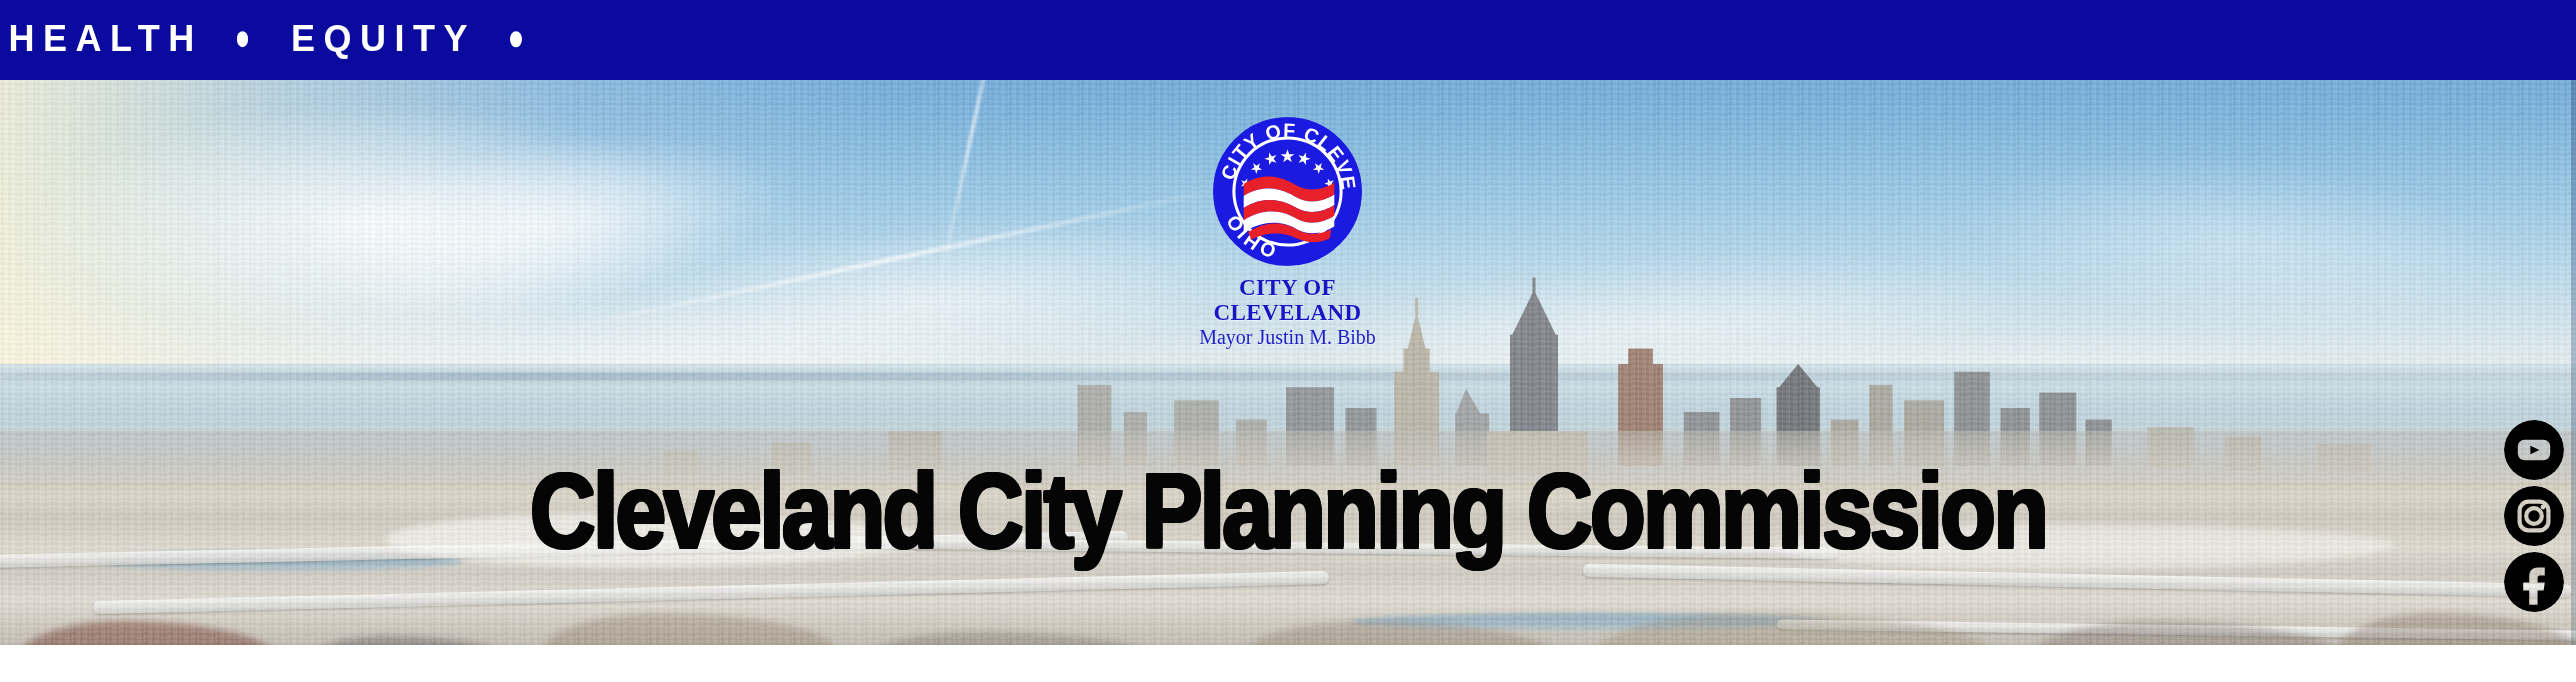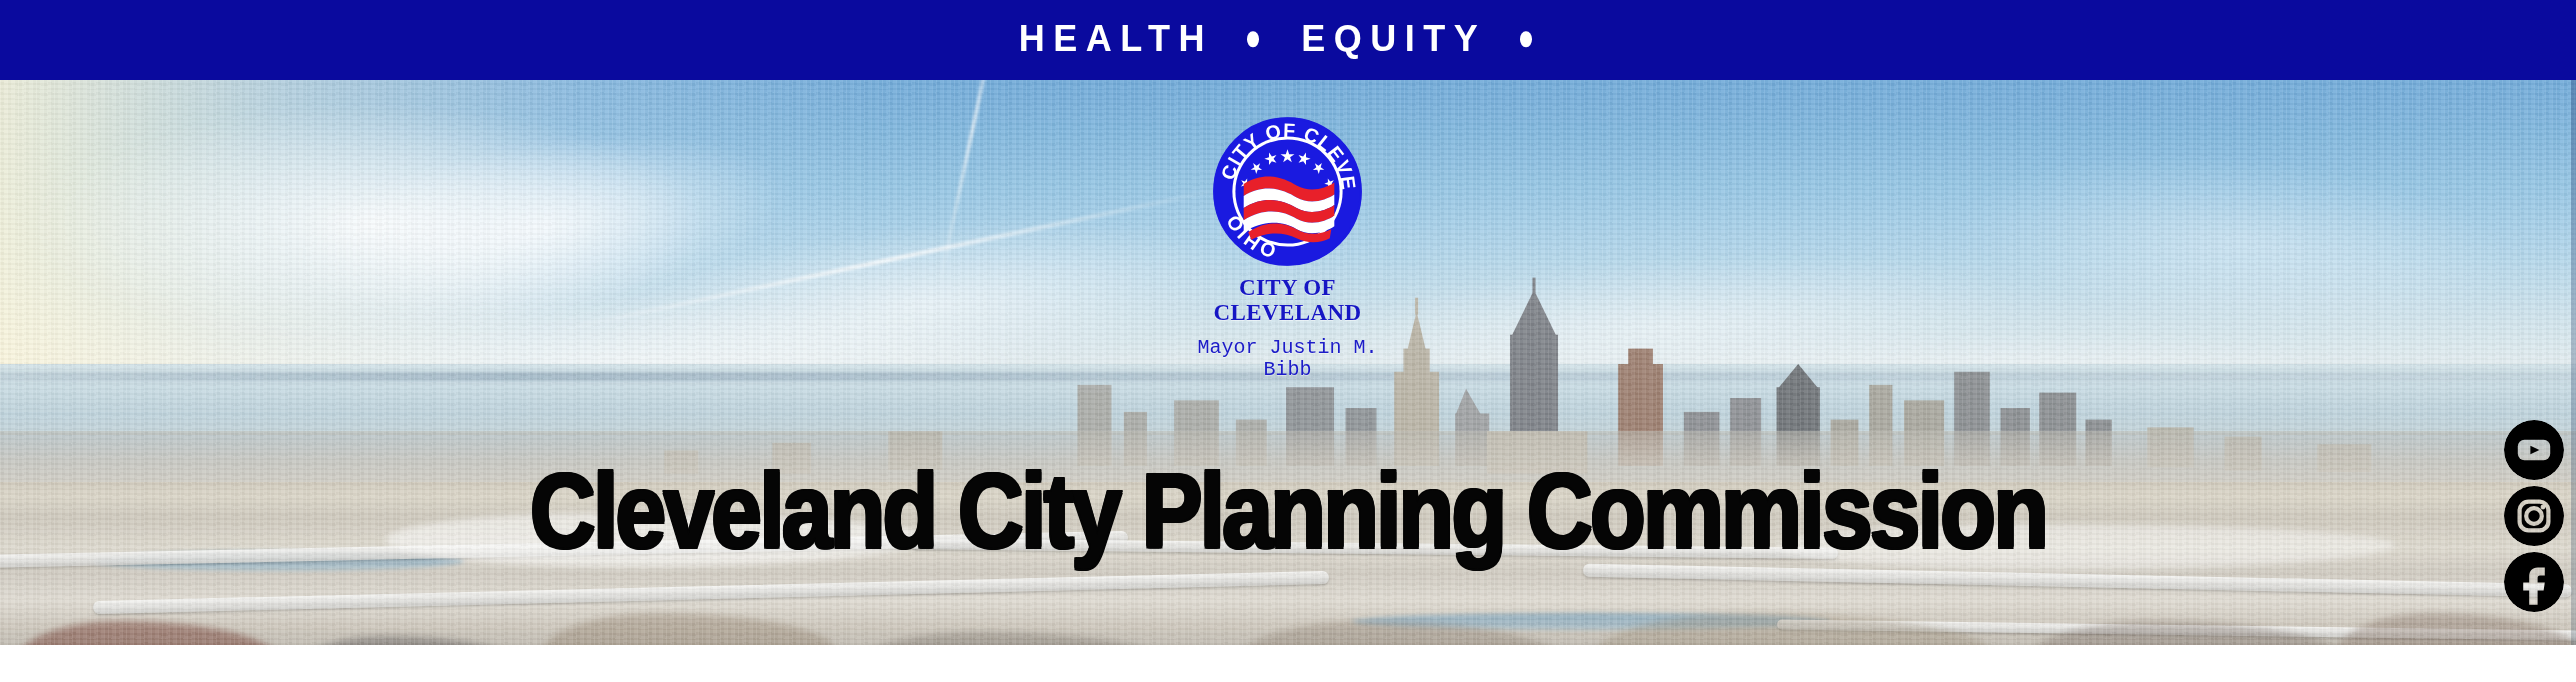--- a/index.html
+++ b/index.html
@@ -23,21 +23,21 @@
 
   
   .tagline-bar {
     position: absolute;
     left: 0; top: 0;
     width: 2576px;
     height: 80px;
     background: #0A0A9E;
     display: flex;
     align-items: center;
-    justify-content: center;
+    justify-content: flex-start;
     z-index: 40;
   }
   .tagline-inner {
     display: flex;
     align-items: center;
     justify-content: center;
     gap: 0px;
     transform: translateY(-0.8px);
   }
   .tagline-word {
@@ -198,23 +198,23 @@
     margin-top: 7.7px;
     color: #1616C4;
     font-family: "Liberation Serif", serif;
     font-weight: 700;
     font-size: 23px;
     letter-spacing: 0.4px;
     line-height: 1.1;
     text-shadow: 0 0.8px 0.8px rgba(255,255,255,.55);
   }
   .seal-mayor {
-    margin-top: 12px;
+    margin-top: 1px;
     color: #1C1CC8;
-    font-family: Liberation Mono, monospace;
+    font-family: Liberation Serif, serif;
     font-weight: 400;
     font-size: 20px;
     line-height: 1.1;
     text-shadow: 0 0.8px 0.8px rgba(255,255,255,.5);
   }
 
   
   .main-title {
     position: absolute;
     left: 0; top: 378px;

